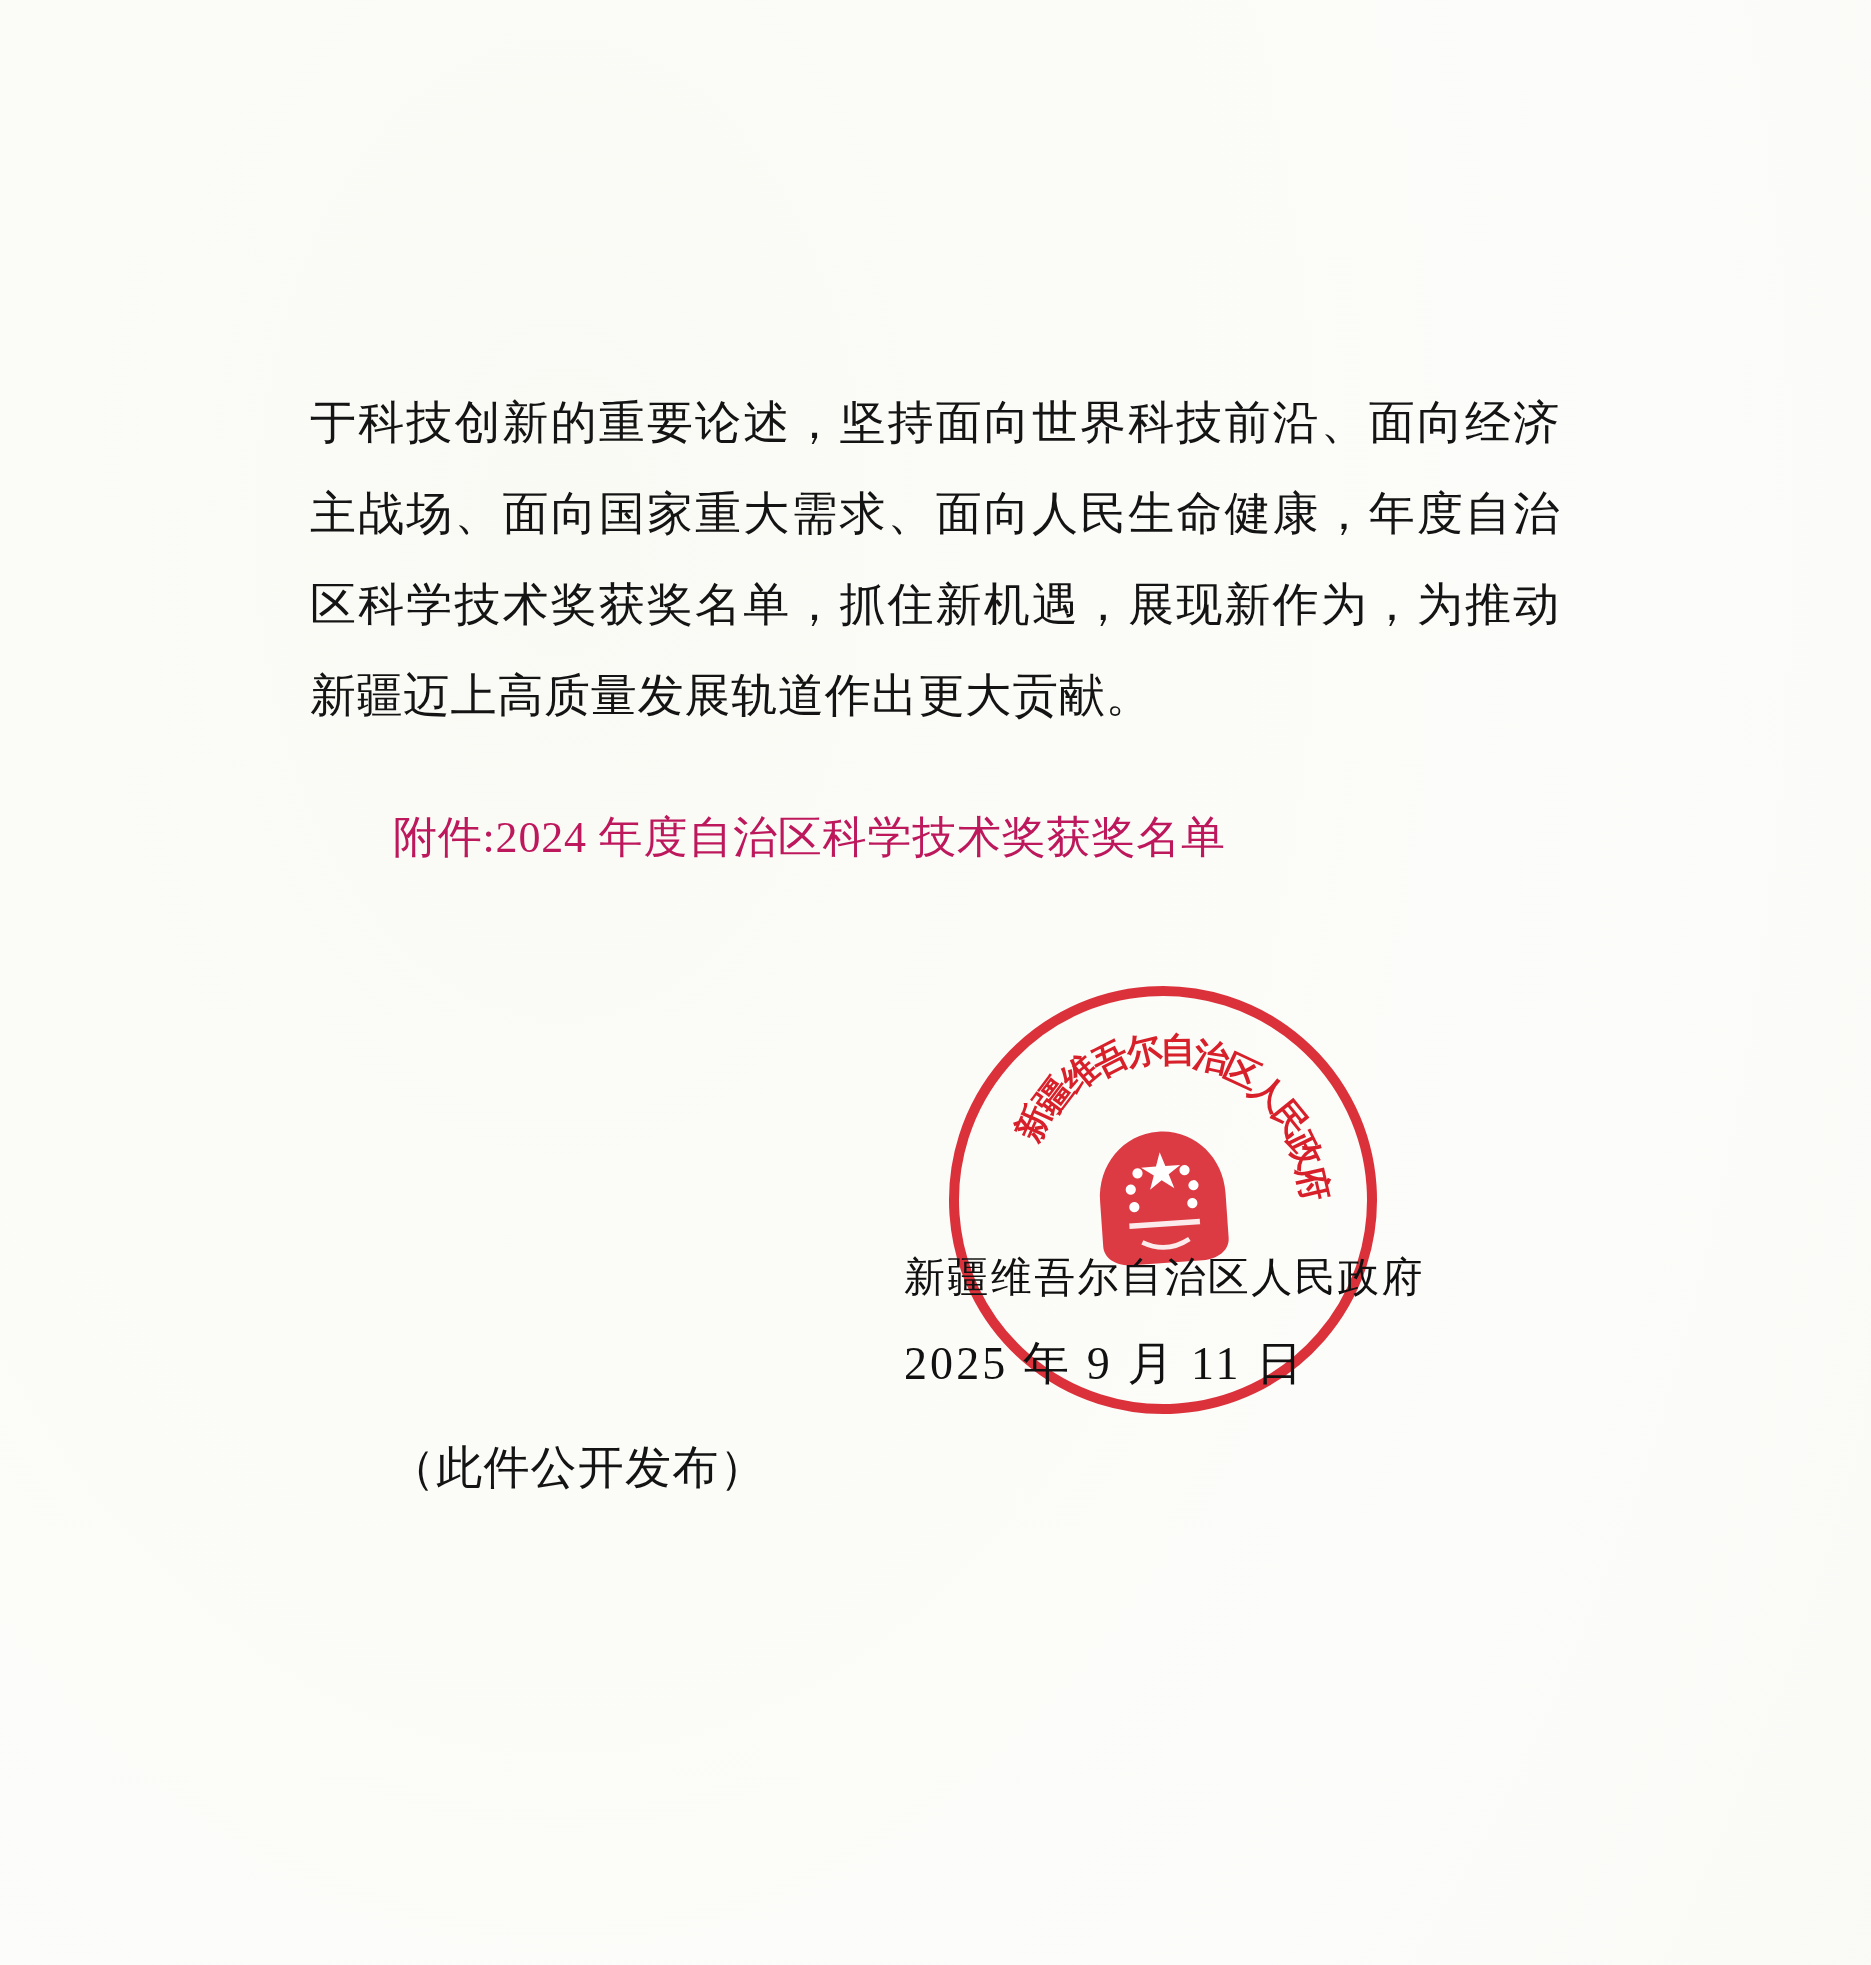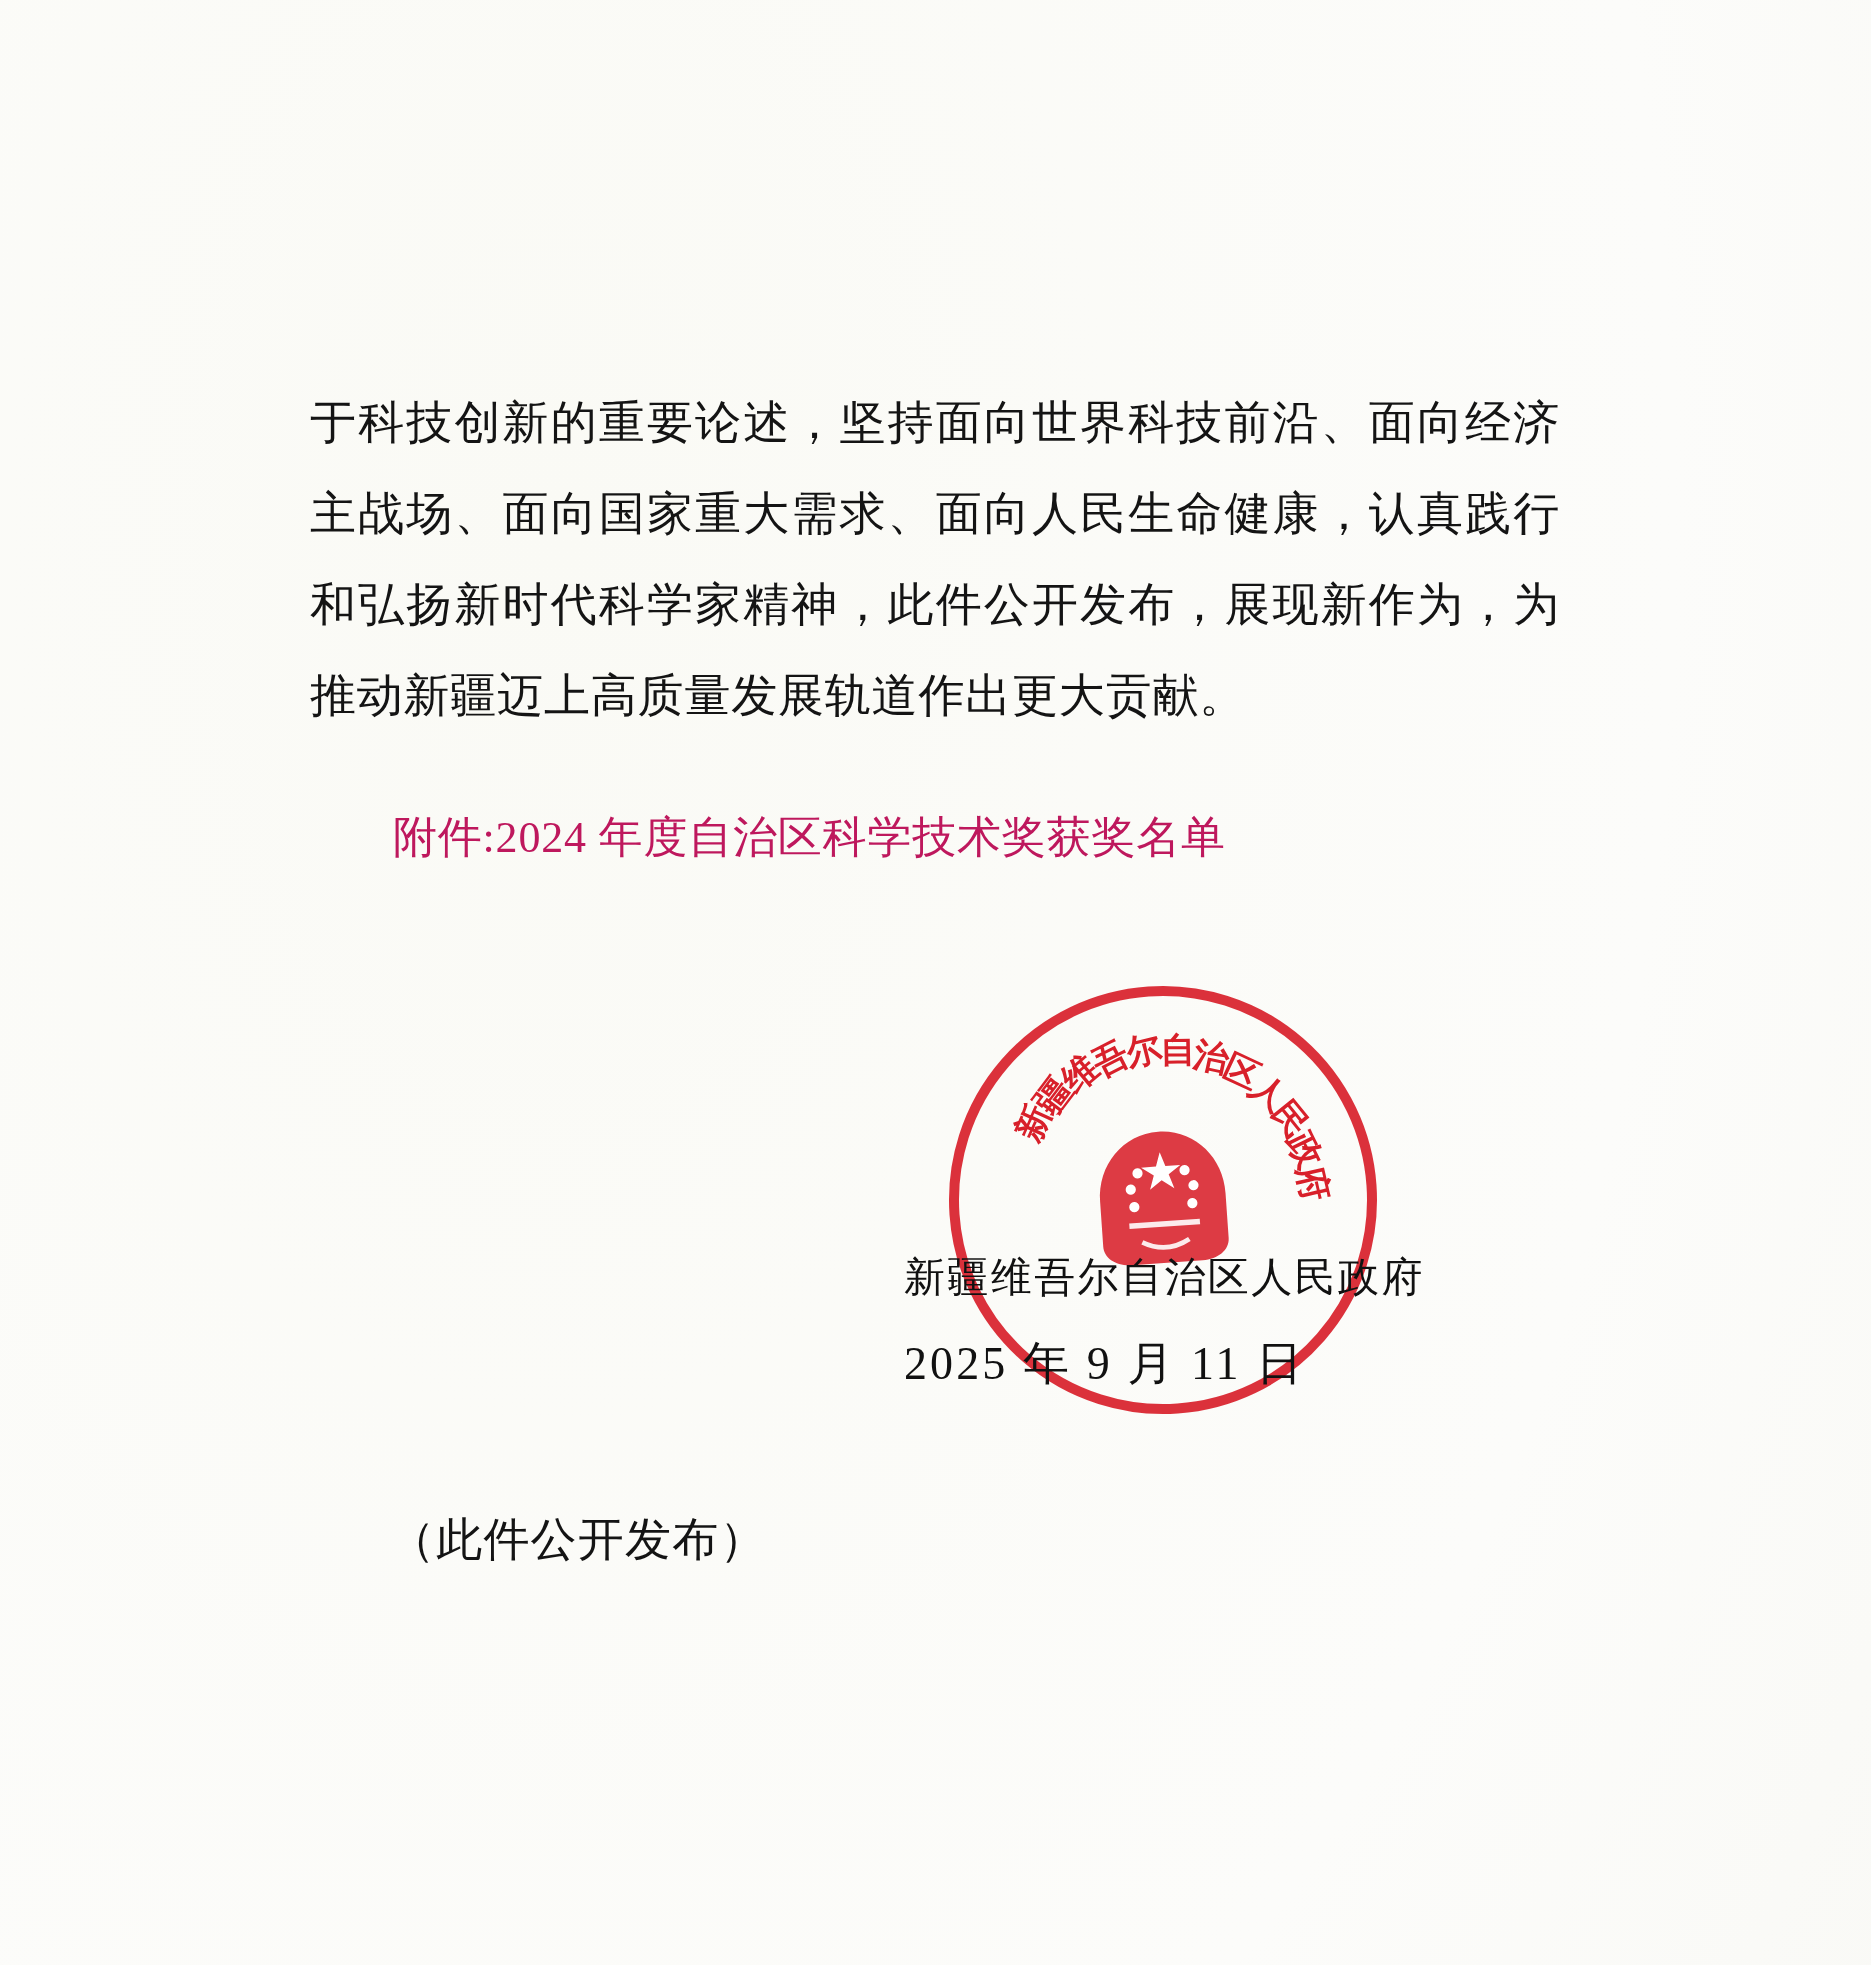--- a/index.html
+++ b/index.html
@@ -111,34 +111,34 @@
     top: 50%;
     font-size: 35px;
     font-weight: bold;
     color: #d8202a;
     font-family: "Liberation Serif", "DejaVu Serif", serif;
     transform-origin: 0 0;
   }
   .public-note {
     position: absolute;
     left: 389px;
-    top: 1509px;
+    top: 1437px;
     font-size: 46px;
     letter-spacing: 1.2px;
     color: #141414;
   }
 </style>
 </head>
 <body>
 
 <div class="page">
   <div class="paper-tint"></div>
 
   <div class="body-block">
-    <div class="para">于科技创新的重要论述，坚持面向世界科技前沿、面向经济主战场、面向国家重大需求、面向人民生命健康，认真践行和弘扬新时代科学家精神，此件公开发布，展现新作为，为推动新疆迈上高质量发展轨道作出更大贡献。</div>
+    <div class="para">于科技创新的重要论述，坚持面向世界科技前沿、面向经济主战场、面向国家重大需求、面向人民生命健康，年度自治区科学技术奖获奖名单，抓住新机遇，展现新作为，为推动新疆迈上高质量发展轨道作出更大贡献。</div>
   </div>
 
   <div class="attachment">附件:2024 年度自治区科学技术奖获奖名单</div>
 
   <div class="seal">
     <div class="seal-inner">
       <div class="seal-ring"></div>
       <svg class="seal-emblem" viewBox="0 0 420 430">
         <path d="M210 18 C300 18 370 92 370 186 L370 300 C370 330 340 352 300 352 L120 352 C80 352 50 330 50 300 L50 186 C50 92 120 18 210 18 Z" fill="#d8202a" opacity="0.88"></path>
         <polygon points="210,70 222,106 260,106 229,128 241,164 210,142 179,164 191,128 160,106 198,106" fill="#ffffff"></polygon>

